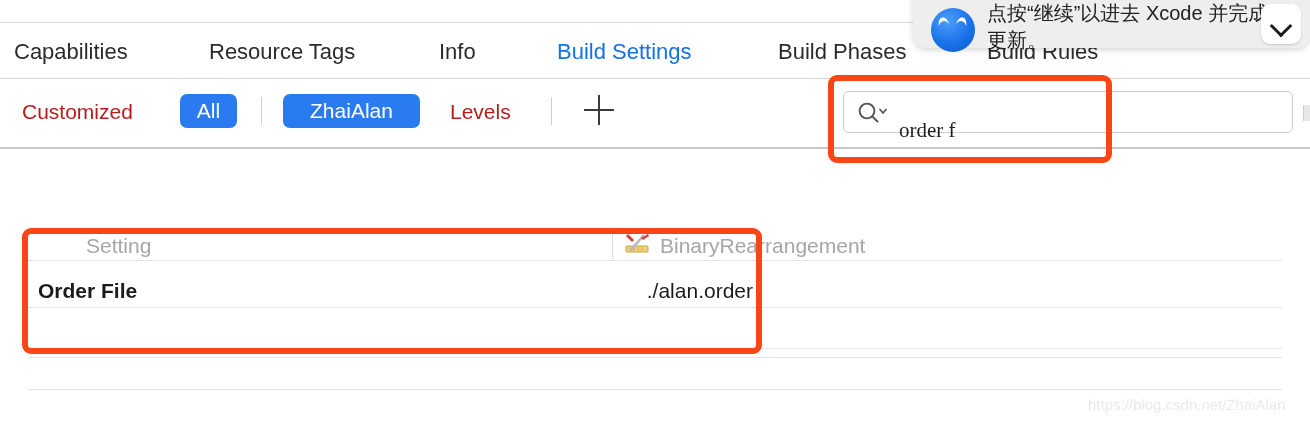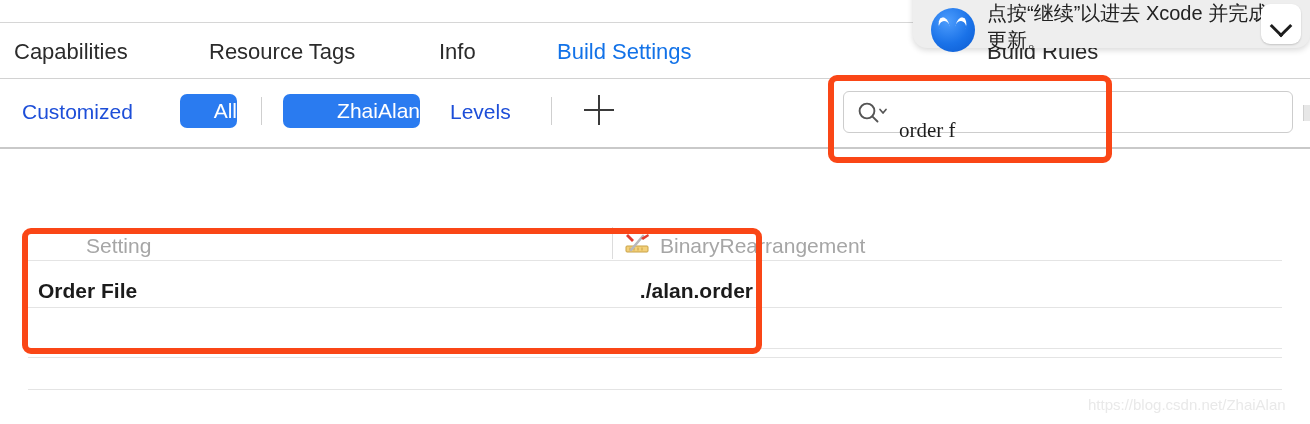--- a/index.html
+++ b/index.html
@@ -57,33 +57,33 @@
   .ctrlbar-bottom {
     position: absolute;
     left: 0; top: 147px;
     width: 1310px; height: 2px;
     background: #c9c9c9;
   }
   .seg-text {
     position: absolute;
     top: 21px;
     font-size: 21px;
-    color: #1d4ed8;
+    color: #b91c1c;
     white-space: nowrap;
   }
   .seg-pill {
     position: absolute;
     top: 15px;
     height: 34px;
     line-height: 34px;
     border-radius: 7px;
     background: #2a7bf0;
     color: #ffffff;
     font-size: 21px;
-    text-align: right;
+    text-align: center;
     white-space: nowrap;
   }
   .seg-div {
     position: absolute;
     top: 18px;
     width: 1px; height: 28px;
     background: #cfcfcf;
   }
   .plus-btn {
     position: absolute;
@@ -180,21 +180,21 @@
     font-weight: bold;
     color: #1b1b1b;
     white-space: nowrap;
   }
   .row-value {
     position: absolute;
     left: 618px; top: 130px;
     width: 135px;
     text-align: right;
     font-size: 21px;
-    font-weight: bold;
+    font-weight: normal;
     color: #1b1b1b;
     white-space: nowrap;
   }
 
   
   .anno {
     position: absolute;
     border: 6px solid #fa4616;
     border-radius: 9px;
     box-sizing: border-box;
@@ -268,20 +268,21 @@
 </head>
 <body>
 
 <div class="top-hairline"></div>
 
 <div class="tabbar">
   <div class="tab" style="left:14px;">Capabilities</div>
   <div class="tab" style="left:209px;">Resource Tags</div>
   <div class="tab" style="left:439px;">Info</div>
   <div class="tab active" style="left:557px;">Build Settings</div>
+  <div class="tab" style="left:778px;">Build Phases</div>
   <div class="tab" style="left:987px;">Build Rules</div>
 </div>
 <div class="tabbar-bottom"></div>
 
 <div class="ctrlbar">
   <div class="seg-text" style="left:22px;">Customized</div>
   <div class="seg-pill" style="left:180px; width:57px;">All</div>
   <div class="seg-div" style="left:261px;"></div>
   <div class="seg-pill" style="left:283px; width:137px;">ZhaiAlan</div>
   <div class="seg-text" style="left:450px;">Levels</div>

